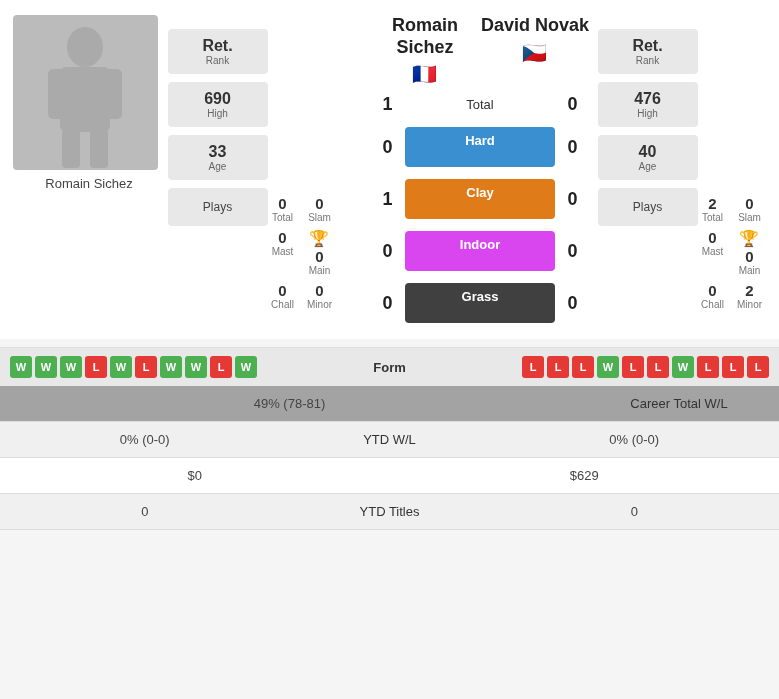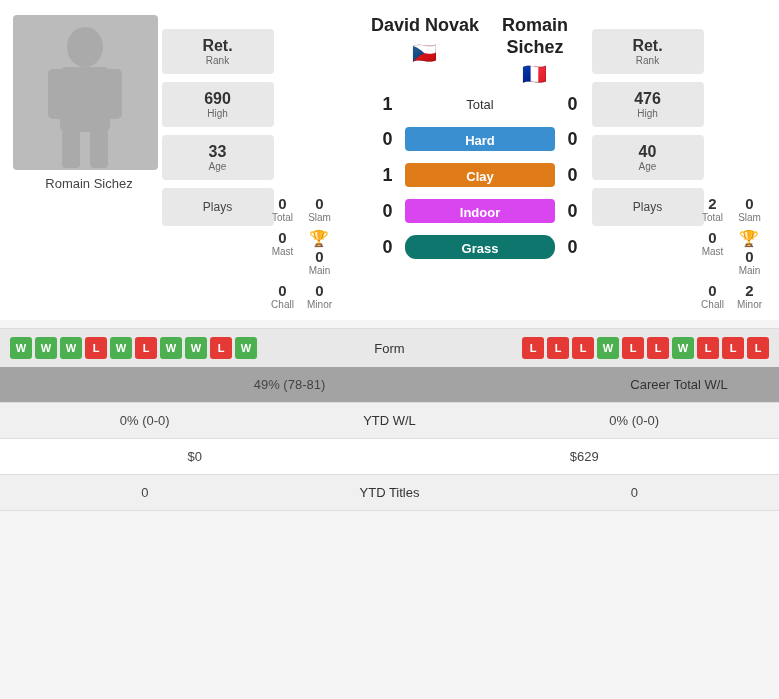--- a/index.html
+++ b/index.html
@@ -40,42 +40,42 @@
     .vs-score {
       font-size: 18px;
       font-weight: bold;
       color: #222;
       width: 35px;
       text-align: center;
     }
 
     .surface-btn {
       flex: 1;
-      height: 24px;
+      height: 40px;
       border: none;
       border-radius: 4px;
       color: #fff;
       font-size: 13px;
       font-weight: bold;
       text-align: center;
       line-height: 28px;
       cursor: default;
     }
 
     .surface-total-label {
       flex: 1;
       text-align: center;
       font-size: 13px;
       color: #333;
     }
 
     .btn-hard { background: #3a8fd1; }
     .btn-clay { background: #e07b1a; }
     .btn-indoor { background: #d946ef; }
-    .btn-grass { background: #0f766e; border-radius: 11px; }
+    .btn-grass { background: #404040; }
 
     
     .form-section {
       background: #e8e8e8;
       padding: 8px 10px;
       display: flex;
       align-items: center;
       gap: 0;
       margin-top: 8px;
       border-top: 1px solid #ddd;
@@ -84,21 +84,21 @@
     .form-badges-left {
       display: flex;
       gap: 3px;
       flex: 1;
     }
 
     .form-label-center {
       width: 120px;
       text-align: center;
       font-size: 13px;
-      font-weight: normal;
+      font-weight: bold;
       color: #333;
     }
 
     .form-badges-right {
       display: flex;
       gap: 3px;
       flex: 1;
       justify-content: flex-end;
     }
 
@@ -192,21 +192,21 @@
     .silhouette-svg {
       width: 90px;
       height: 145px;
     }
 
     .grey-panel {
       background: #e8e8e8;
       border-radius: 4px;
       padding: 8px 10px;
       text-align: center;
-      width: 112px;
+      width: 100px;
       margin-top: 4px;
     }
 
     .grey-panel-val {
       font-size: 16px;
       font-weight: bold;
     }
 
     .grey-panel-lbl {
       font-size: 10px;
@@ -300,30 +300,30 @@
           <span class="mini-stat-val">0</span>
           <span class="mini-stat-lbl">Minor</span>
         </div>
       </div>
     </div>
 
     <div class="center-area">
 
       <div style="display:flex;justify-content:space-between;margin-bottom:8px;">
         <div style="display:flex;flex-direction:column;align-items:center;width:110px;">
-          <div class="player-big-name">David Novak</div>
-          <div style="font-size:20px;margin-top:4px;">🇨🇿</div>
-        </div>
-        <div style="display:flex;flex-direction:column;align-items:center;width:110px;">
           <div class="player-big-name">
             <span>Romain</span><br>
             <span>Sichez</span>
           </div>
           <div style="font-size:20px;margin-top:4px;">🇫🇷</div>
         </div>
+        <div style="display:flex;flex-direction:column;align-items:center;width:110px;">
+          <div class="player-big-name">David Novak</div>
+          <div style="font-size:20px;margin-top:4px;">🇨🇿</div>
+        </div>
       </div>
 
       <div style="display:flex;flex-direction:column;gap:6px;">
 
         <div class="vs-row">
           <span class="vs-score">1</span>
           <span class="surface-total-label">Total</span>
           <span class="vs-score">0</span>
         </div>
 

